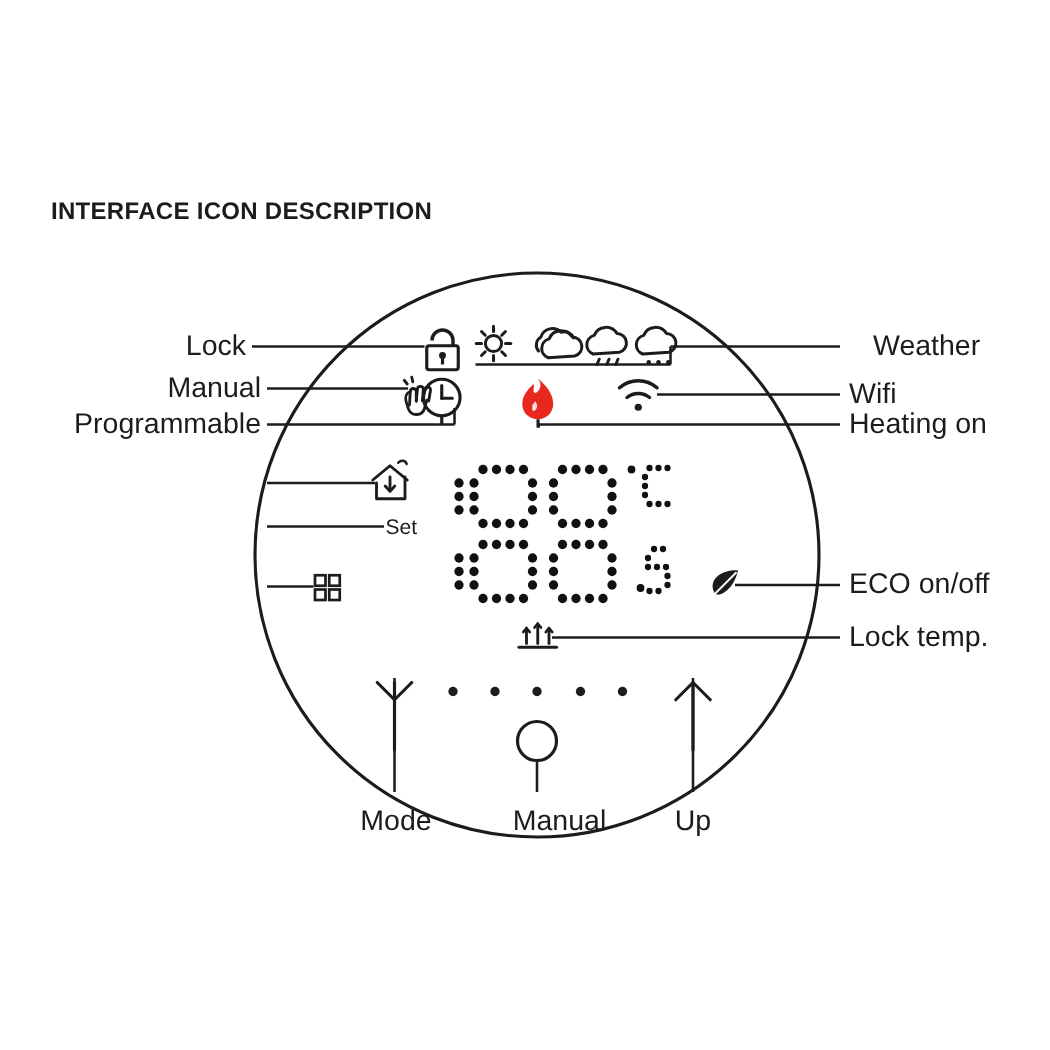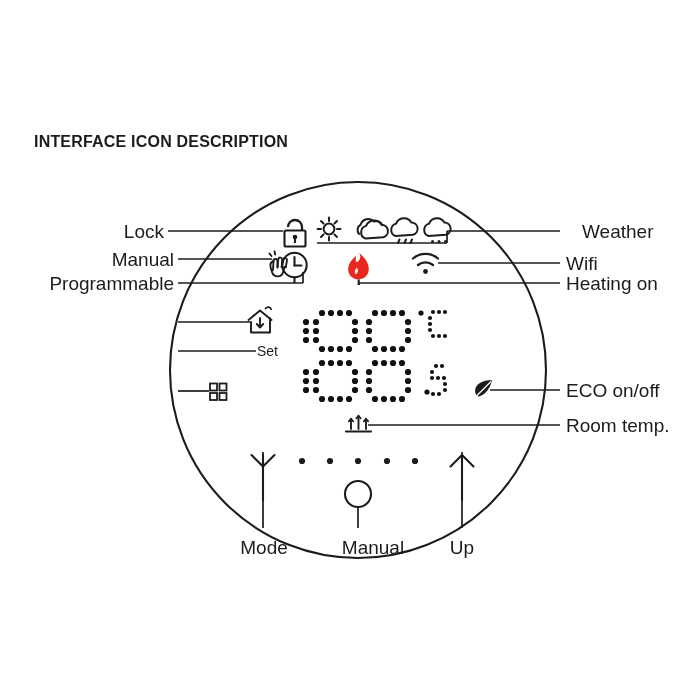--- a/index.html
+++ b/index.html
@@ -355,21 +355,21 @@
 
 
   <div class="label left-al" style="left:566px; top:231px;margin-left:16px;">Weather</div>
 
   <div class="label left-al" style="left:566px; top:263px;text-align:right;">Wifi</div>
 
   <div class="label left-al" style="left:566px; top:283px;">Heating on</div>
 
   <div class="label left-al" style="left:566px; top:390px;">ECO on/off</div>
 
-  <div class="label left-al" style="left:566px; top:425px;">Room temp.</div>
+  <div class="label left-al" style="left:566px; top:425px;">Lock temp.</div>
 
   <div class="label center-al" style="left:264px; top:538px;">Mode</div>
 
   <div class="label center-al" style="left:373px; top:538px;">Manual</div>
 
   <div class="label center-al" style="left:462px; top:538px;">Up</div>
 
 </div>
 
 </body></html>

